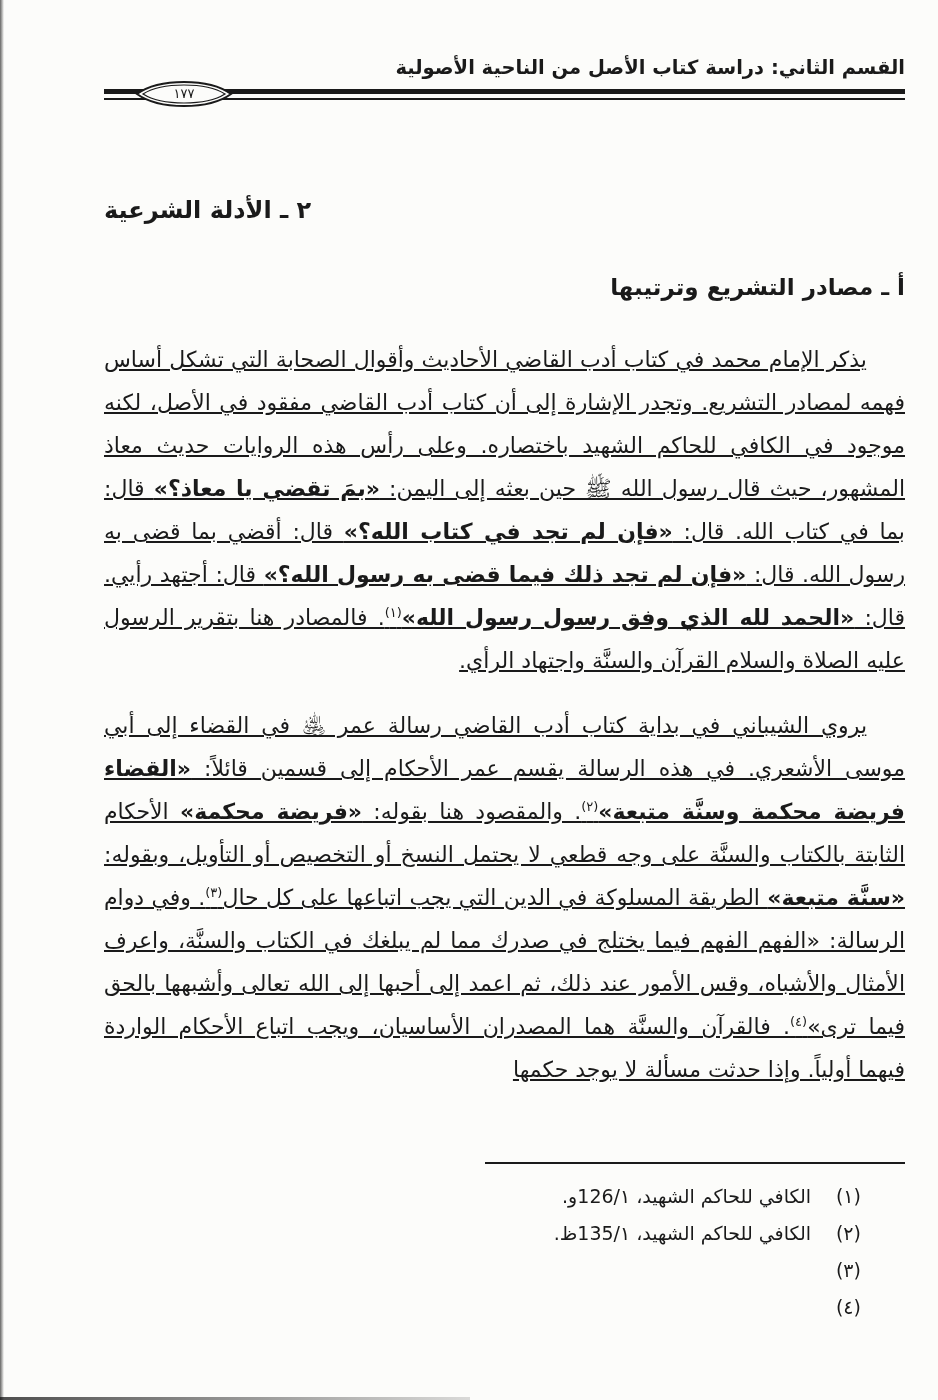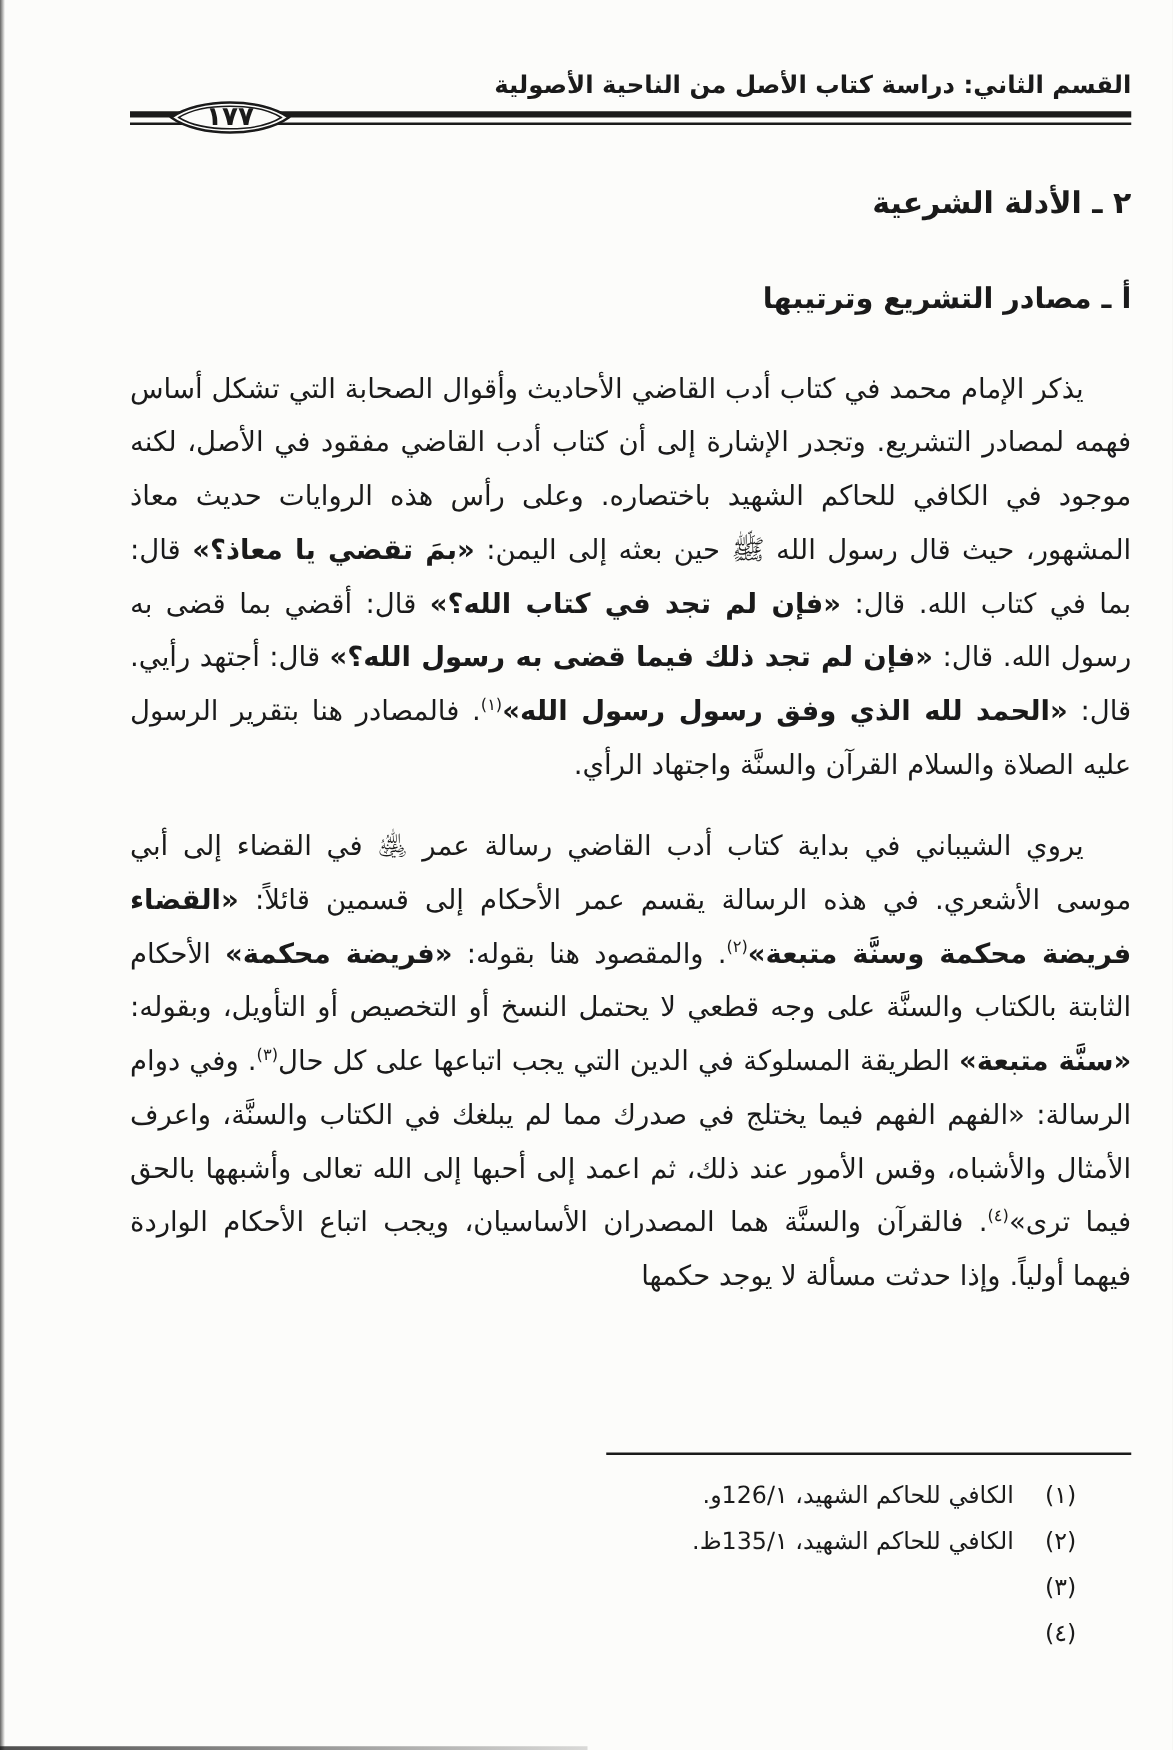--- a/index.html
+++ b/index.html
@@ -13,57 +13,59 @@
   }
   .page{
     position:relative;
     width:938px; height:1400px;
     background:var(--paper);
     color:var(--ink);
     direction:rtl;
     display:flex; flex-direction:column;
     overflow:hidden;
     padding:56px 33px 0 104px;
+    gap:48px;
   }
   
   .scan-left{ position:absolute; left:0; top:0; width:4px; height:100%;
     background:linear-gradient(to right, rgba(20,20,20,.65), rgba(20,20,20,0)); }
   .scan-bottom{ position:absolute; left:0; bottom:0; width:470px; height:3px;
     background:linear-gradient(to right, rgba(20,20,20,.75), rgba(20,20,20,.15)); }
 
   
   .running-head{
     font-weight:bold; font-size:19.5px; text-align:right;
     margin:0 0 10px 0; letter-spacing:0;
   }
   .rule-wrap{ position:relative; height:11px; margin-bottom:6px; }
   .rule-thick{ height:4.5px; background:var(--ink); }
   .rule-thin{ height:2px; background:var(--ink); margin-top:4px; }
   .cartouche{ position:absolute; left:30px; top:-15px; width:100px; height:40px; }
   .cartouche svg{ position:absolute; inset:0; }
   .cartouche .pagenum{
     position:absolute; inset:0; display:flex; align-items:center; justify-content:center;
-    font-size:21px; font-weight:bold; padding-bottom:2px;
+    font-size:13px; font-weight:normal; padding-bottom:2px;
   }
 
   
   .section-heading{
-    font-size:24px; font-weight:bold; text-align:right;
+    font-size:24px; font-weight:bold; text-align:left;
     margin:42px 0 0 0;
   }
   .subsection-heading{
     font-size:23px; font-weight:bold; 
     margin:50px 0 38px 0;
   }
 
   
   .body-para{
     font-size:22px; line-height:43px;
     text-align:justify; text-indent:38px;
     margin:0 0 22px 0;
+    text-decoration:underline;
   }
   .bold{ font-weight:bold; }
   sup.fnref{ font-size:13px; line-height:0; font-weight:normal; }
 
   
   .footnotes-area{ margin-top:auto; padding-bottom:74px; }
   .footnote-rule{ width:420px; height:2px; background:var(--ink); margin:0 0 14px 0; }
   .fn-row{ display:flex; gap:16px; font-size:19px; line-height:37px; padding-right:44px; }
   .fn-num{ min-width:34px; }
 </style>

